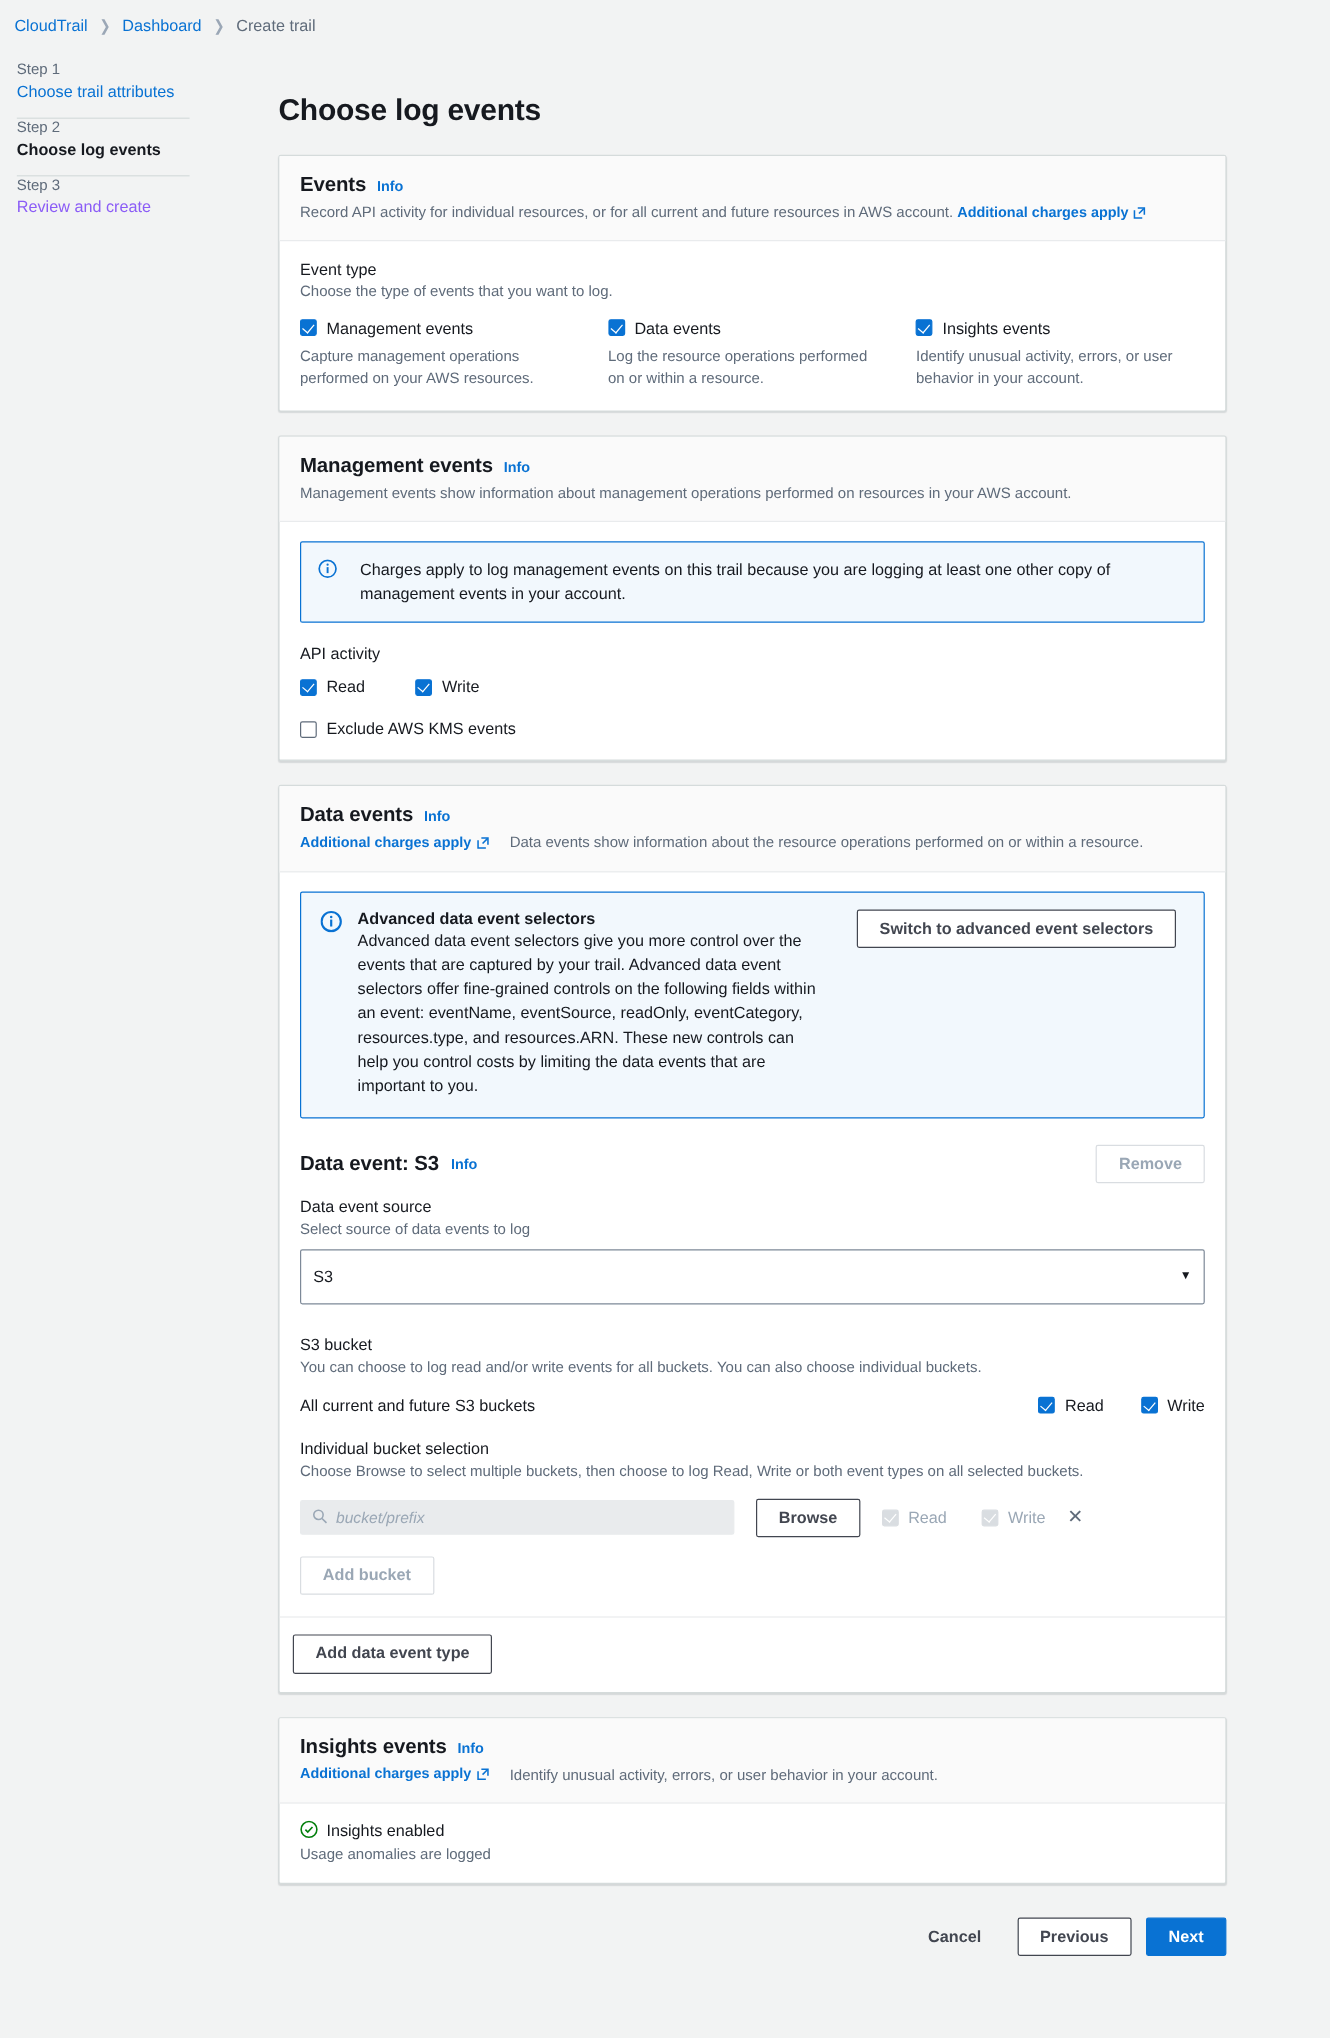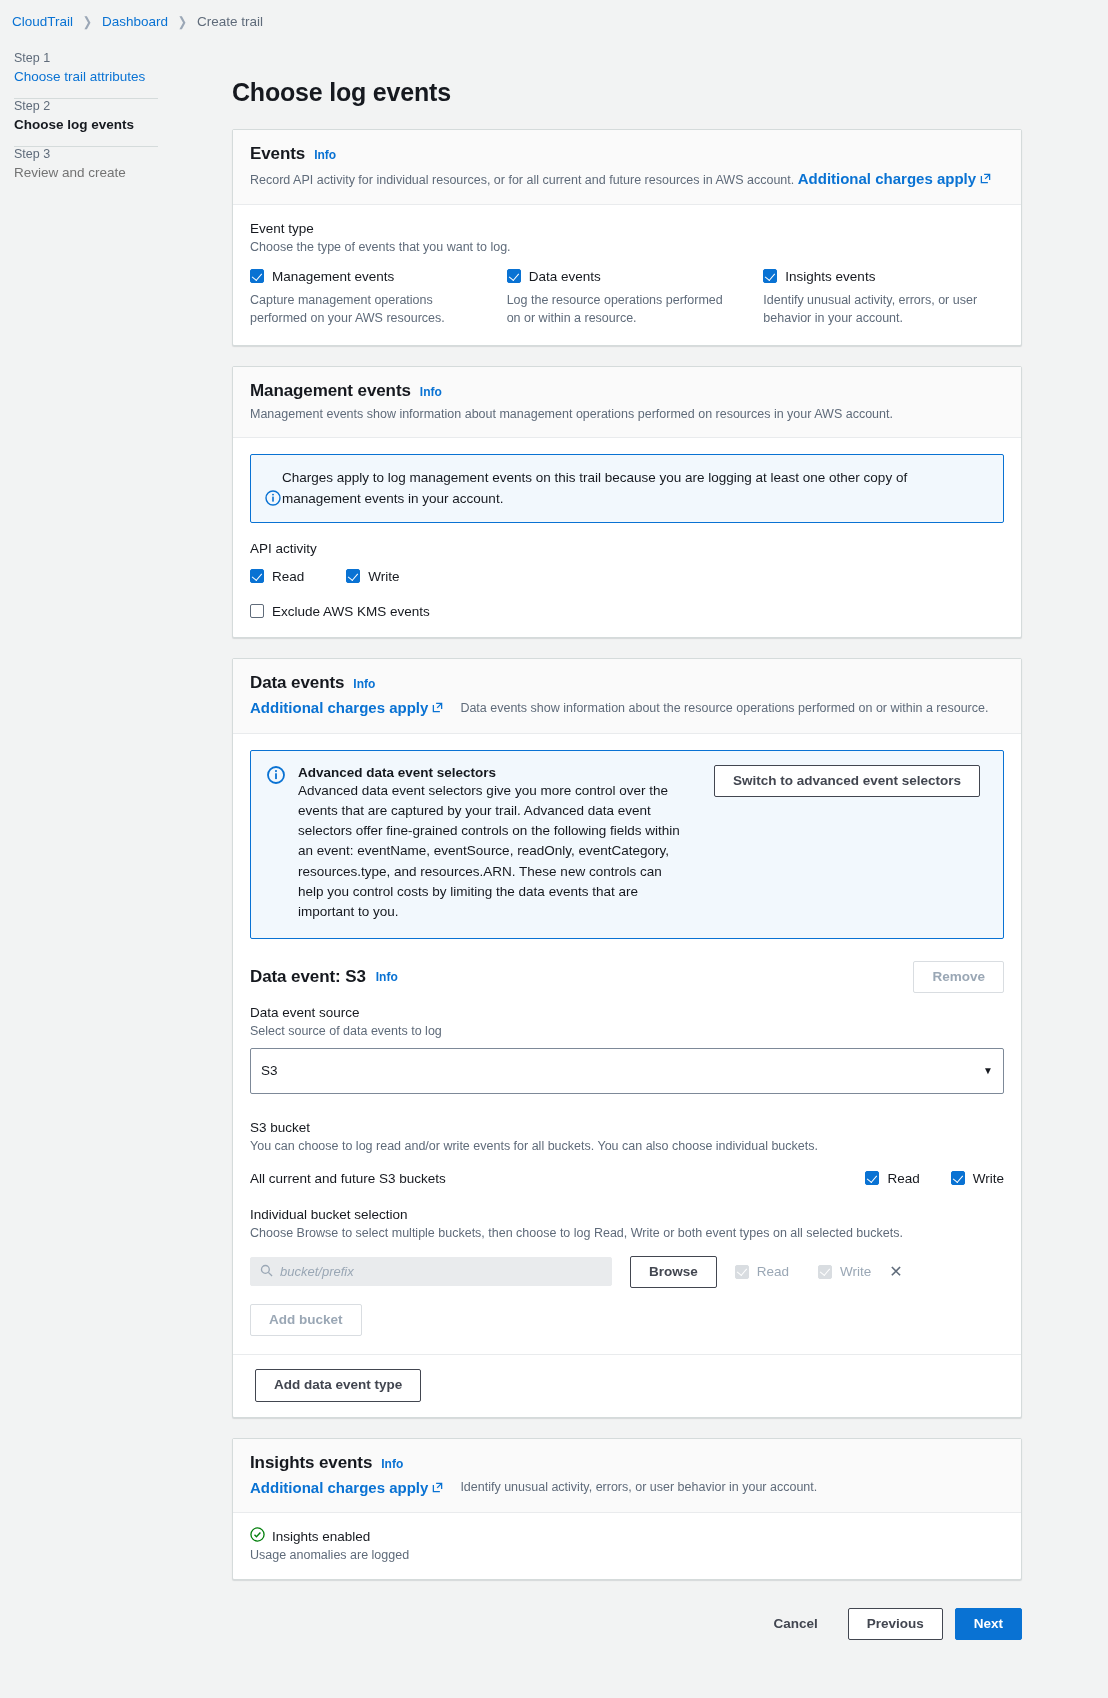--- a/index.html
+++ b/index.html
@@ -41,21 +41,21 @@
     width: 232px;
     flex: 0 0 232px;
     padding: 17px 0 0 14px;
   }
   .step { padding-bottom: 14px; }
   .step-divider { border-top: 1px solid #d5dbdb; width: 144px; }
   .step-num { color: #5f6b7a; font-size: 12.5px; margin-bottom: 4px; }
   .step-label { font-size: 13.5px; }
   .step-label.link { color: #0972d3; cursor: pointer; }
   .step-label.active { color: #16191f; font-weight: bold; }
-  .step-label.muted { color: #737373; }
+  .step-label.muted { color: #8b5cf6; }
 
   
   .main { flex: 1 1 auto; padding: 0 86px 0 0; }
   .page-title {
     font-size: 25px;
     font-weight: bold;
     letter-spacing: -0.2px;
     margin: 44px 0 22px 0;
     color: #16191f;
   }
@@ -74,21 +74,21 @@
   }
   .card-title-row { display: flex; align-items: baseline; gap: 9px; }
   .card-title { font-size: 17px; font-weight: bold; letter-spacing: -0.1px; }
   .info-link { color: #0972d3; font-size: 12px; font-weight: bold; cursor: pointer; }
   .card-desc { color: #5f6b7a; font-size: 12.5px; margin-top: 4px; line-height: 1.45; }
   .card-body { padding: 16px 17px 18px 17px; }
 
   .charges-link {
     color: #0972d3;
     font-weight: bold;
-    font-size: 15px;
+    font-size: 12px;
     cursor: pointer;
     display: inline-flex;
     align-items: center;
     gap: 4px;
   }
   .ext-icon { display: inline-block; width: 11px; height: 11px; }
   .ext-icon svg { display: block; }
   .field-label { font-size: 13.5px; color: #16191f; }
   .field-hint { color: #5f6b7a; font-size: 12.5px; margin-top: 2px; line-height: 1.45; }
 
@@ -135,22 +135,22 @@
   }
   .etc-desc { color: #5f6b7a; font-size: 12.5px; line-height: 1.45; margin-top: 7px; max-width: 232px; }
 
   
   .alert {
     border: 1px solid #0972d3;
     background: #f2f8fd;
     border-radius: 2px;
     padding: 13px 14px;
     display: flex;
-    gap: 1px;
-    align-items: flex-end;
+    gap: 19px;
+    align-items: flex-start;
   }
   .alert-body { font-size: 13.5px; line-height: 1.5; }
   .icon-info-circle { flex: 0 0 16px; margin-top: 1px; }
 
   .alert.adv {
     padding: 14px 16px 16px 16px;
     position: relative;
   }
   .alert-adv-inner { display: flex; gap: 13px; align-items: flex-start; }
   .alert-adv-text { max-width: 390px; }
@@ -489,21 +489,21 @@
           </div>
           <span class="x-icon">✕</span>
         </div>
 
         <div style="margin-top:16px;">
           <button class="btn disabled">Add bucket</button>
         </div>
       </div>
 
       <div class="divider-full"></div>
-      <div style="padding:14px 17px 15px 22px;">
+      <div style="padding:14px 17px 15px 11px;">
         <button class="btn">Add data event type</button>
       </div>
     </section>
 
     <section class="card">
       <div class="card-header">
         <div class="card-title-row">
           <span class="card-title">Insights events</span>
           <span class="info-link">Info</span>
         </div>

